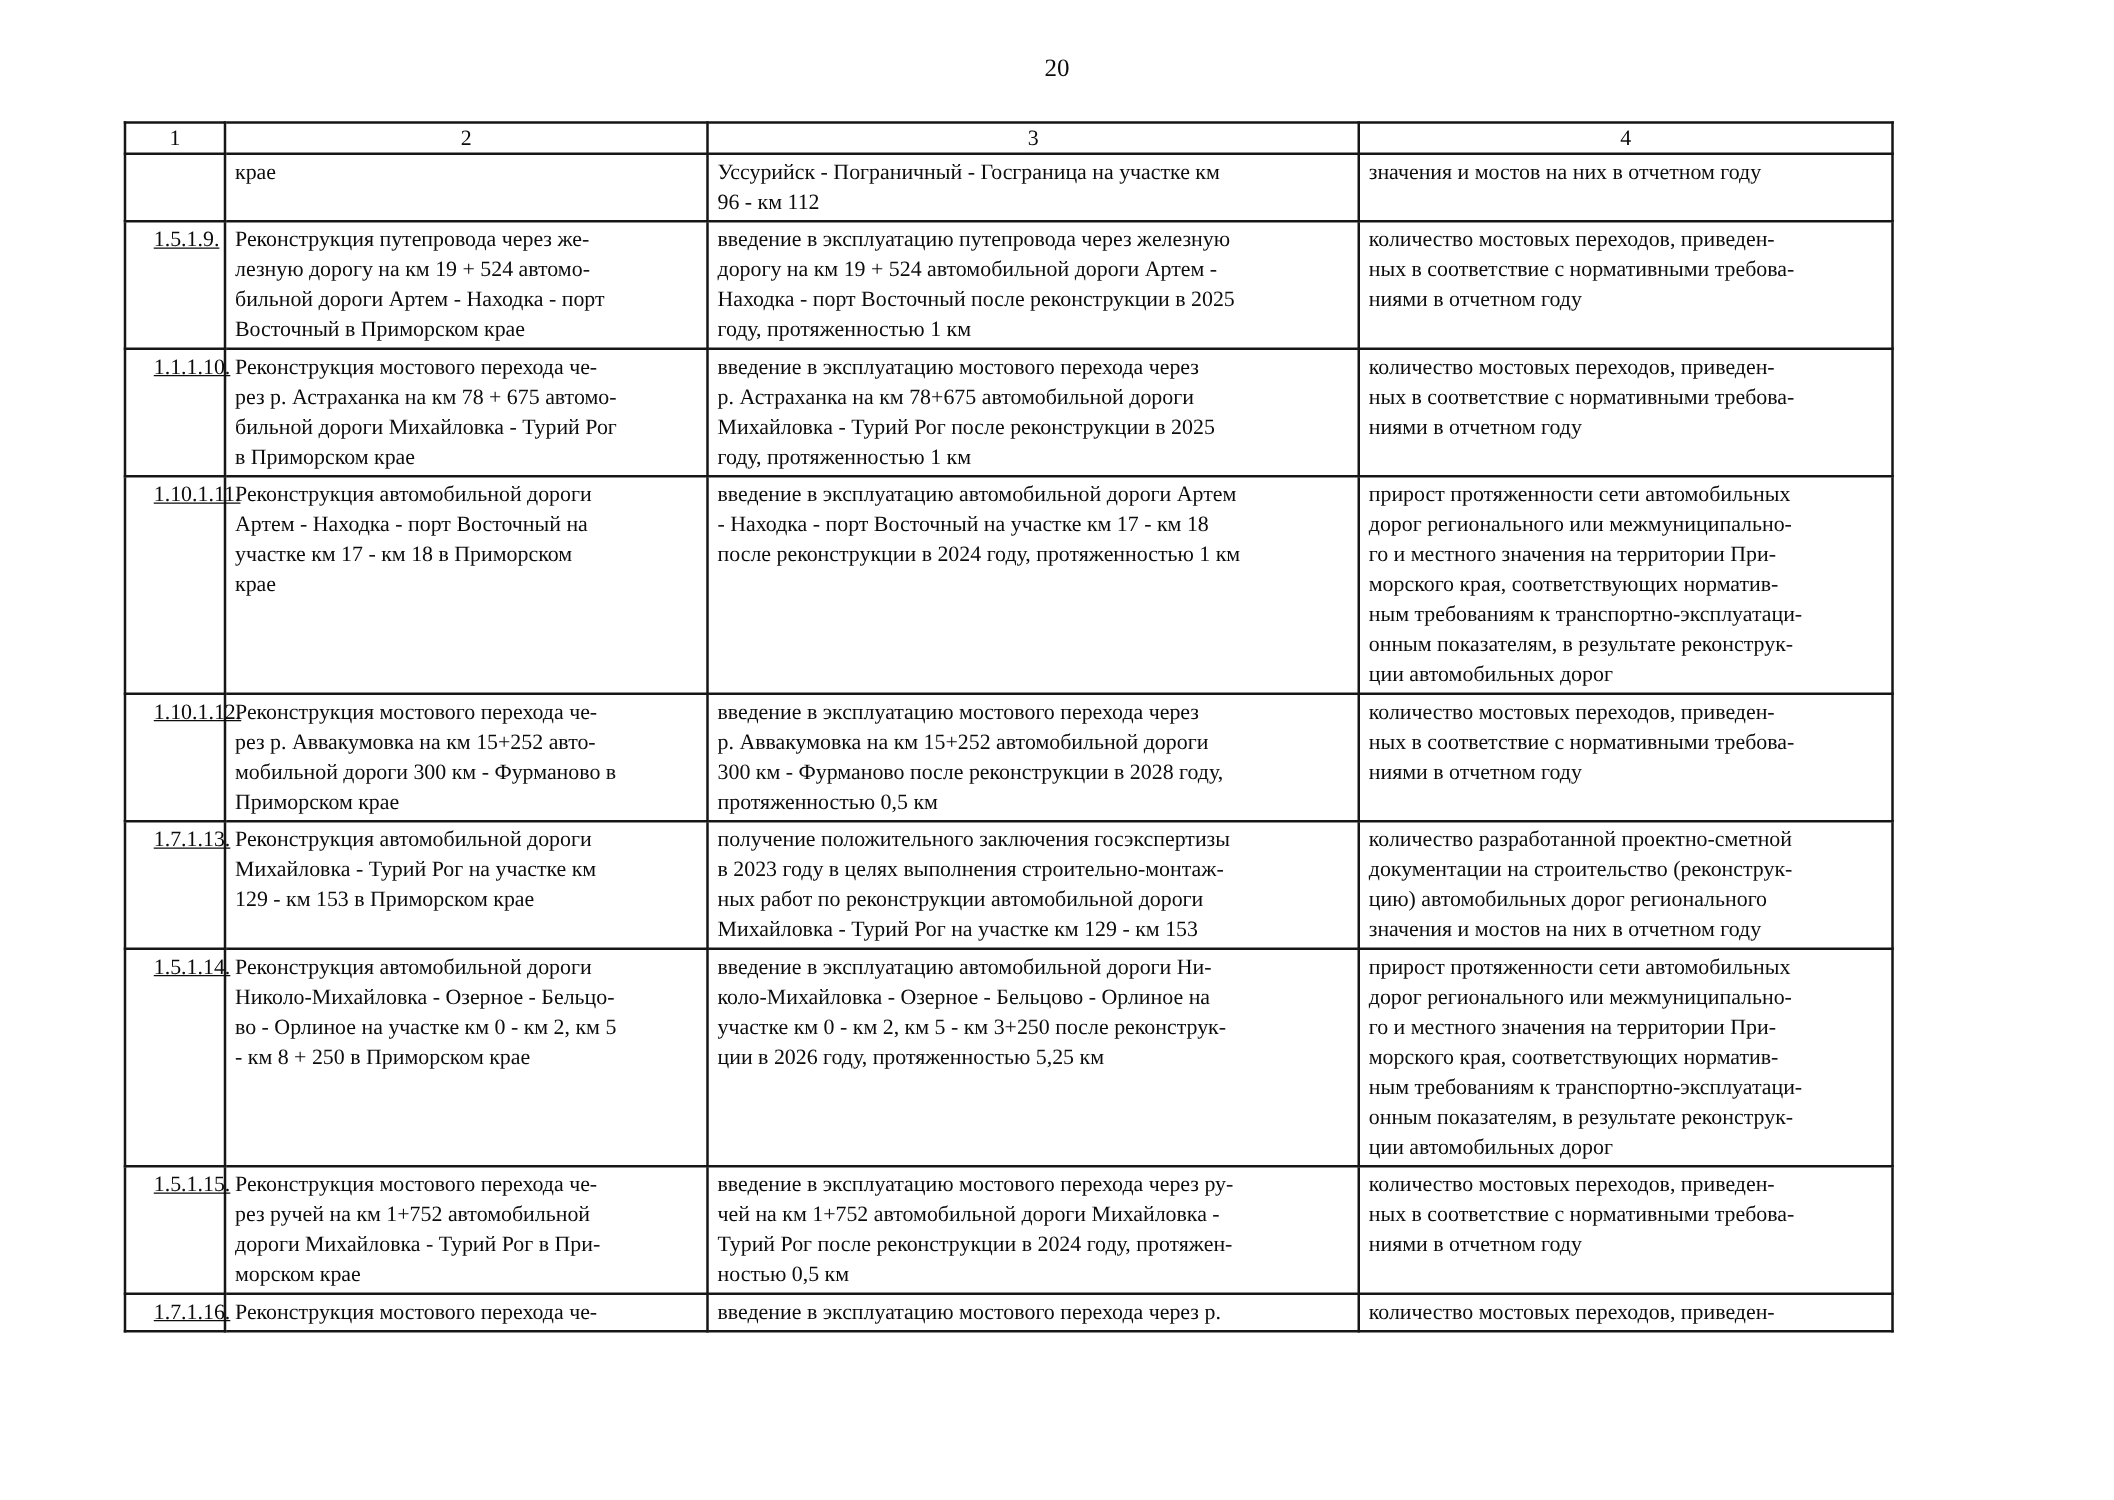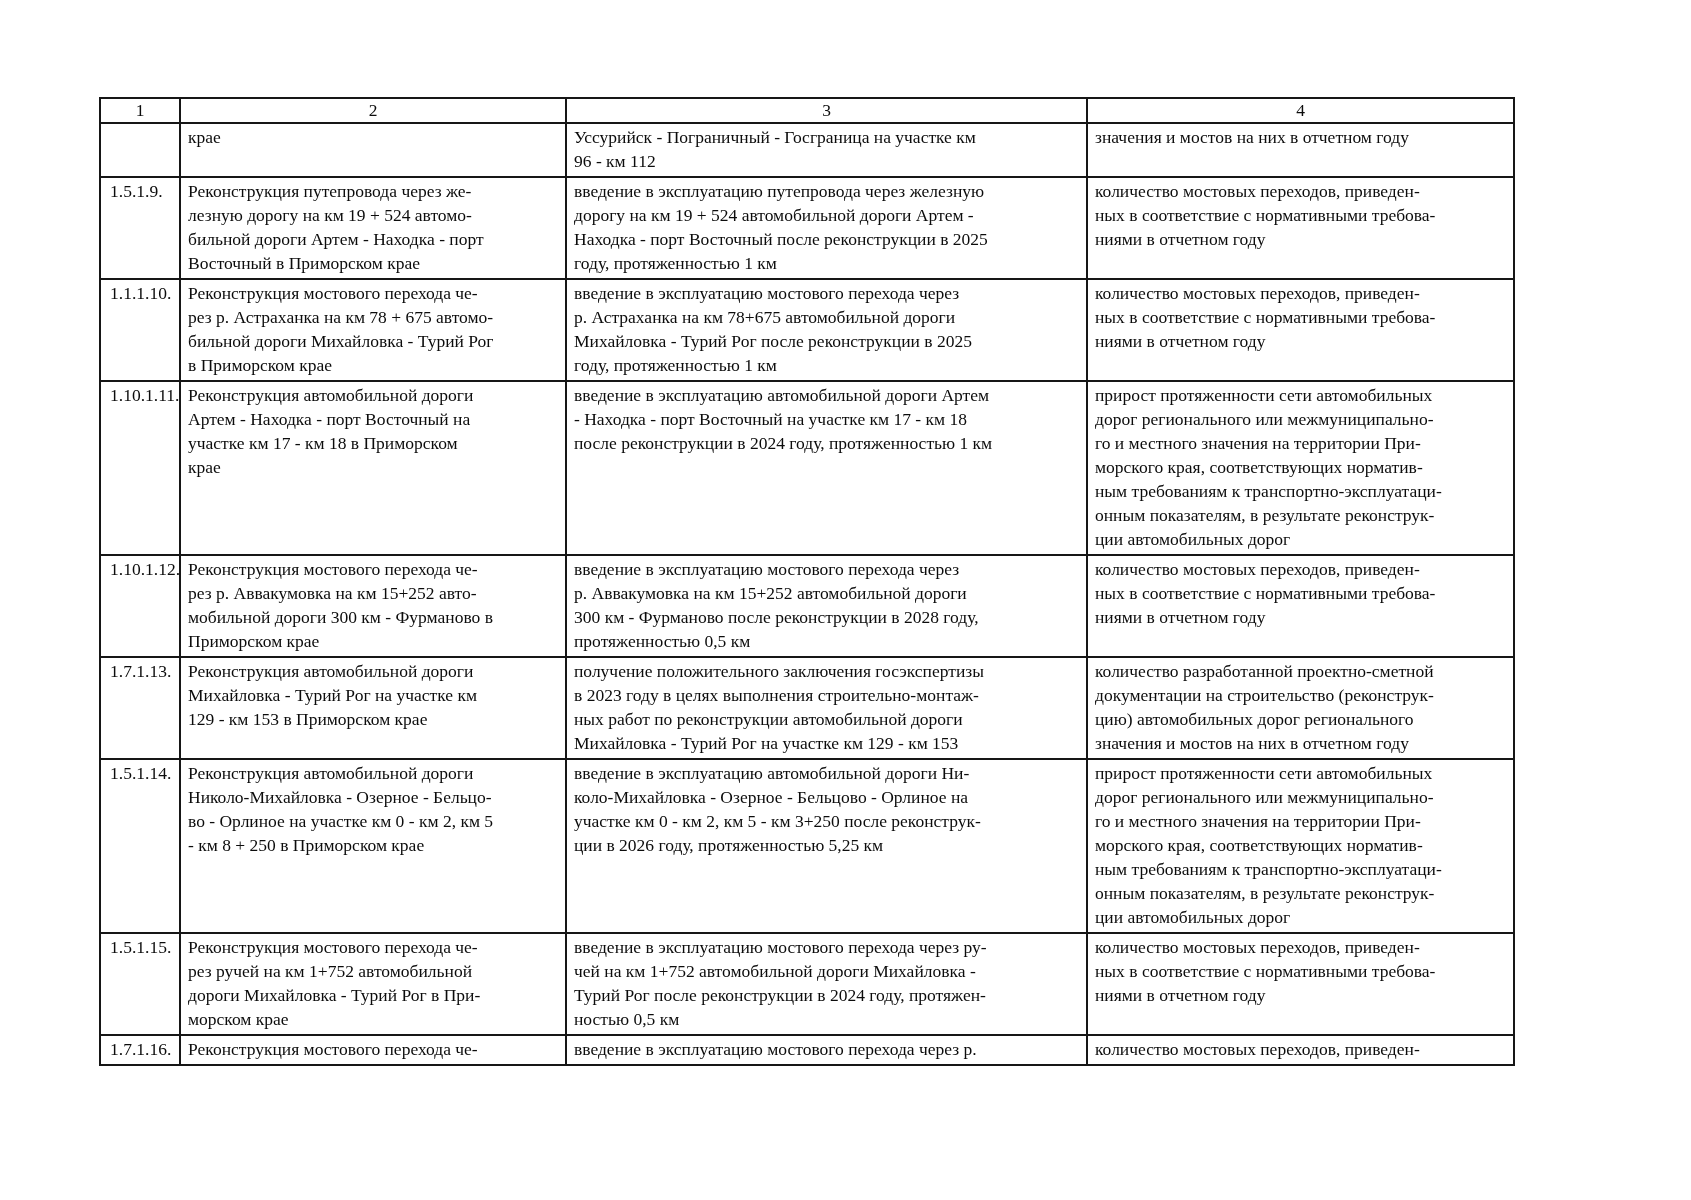--- a/index.html
+++ b/index.html
@@ -43,30 +43,32 @@
     text-align: center;
     height: 25px;
     line-height: 21px;
     padding: 1px 4px;
   }
   .doc-table td {
     padding: 1px 8px 3px 7px;
     white-space: pre-line;
   }
   .doc-table td.c1 {
-    padding-left: 9px;
+    padding-left: 22px;
     padding-right: 3px;
     white-space: normal;
+    text-decoration: underline;
   }
 </style>
 </head>
 <body>
 
 <div class="page">
 
+  <div class="page-number">20</div>
 
   <table class="doc-table">
     <colgroup>
       <col style="width:80px">
       <col style="width:386px">
       <col style="width:521px">
       <col style="width:427px">
     </colgroup>
     <thead>
       <tr>

